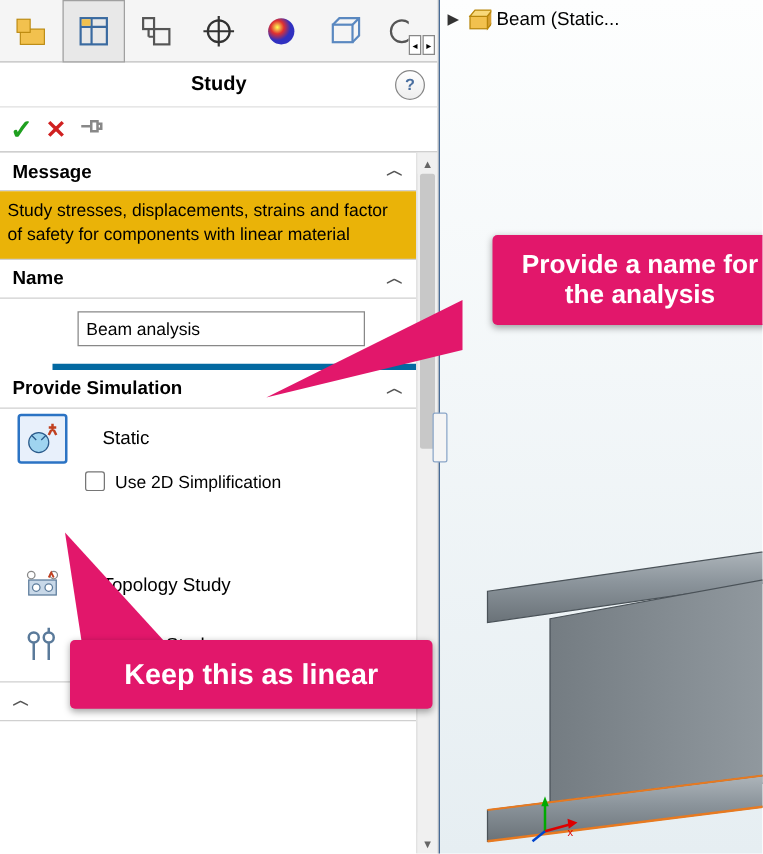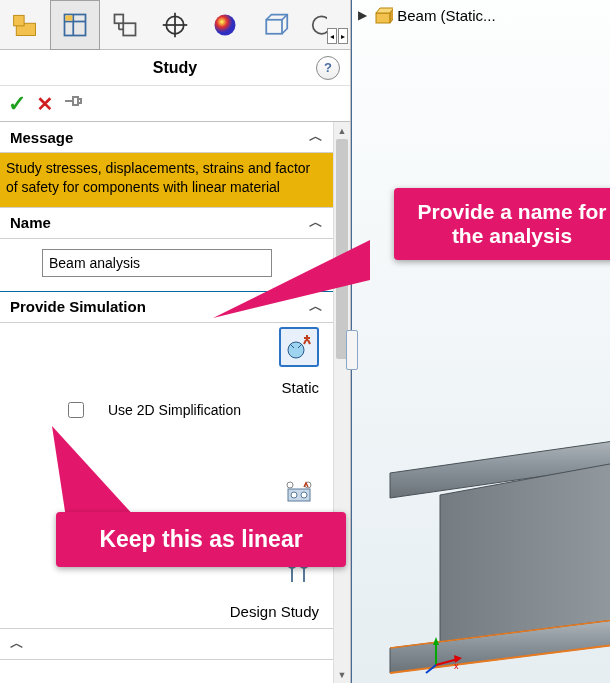--- a/index.html
+++ b/index.html
@@ -122,57 +122,57 @@
     cursor: pointer;
   }
   .message-body {
     background: #eab308;
     padding: 6px 8px 10px 6px;
     font-size: 14px;
     line-height: 1.35;
     border-bottom: 1px solid #d0d0d0;
   }
   .name-body {
-    padding: 10px 16px 14px 42px;
-    border-bottom: 1px solid #0369a1;
+    padding: 10px 16px 14px 20px;
+    border-bottom: 5px solid #0369a1;
+    margin-left: 42px;
   }
   .name-input {
     width: 230px;
     height: 28px;
     border: 1px solid #888;
     padding: 2px 6px;
     font-size: 14px;
   }
   .sim-body {
     border-bottom: 1px solid #d0d0d0;
     padding-bottom: 4px;
   }
   .sim-row {
     display: flex;
-    align-items: flex-end;
-    gap: 12px;
+    align-items: center;
+    gap: 28px;
     padding: 4px 14px;
     min-height: 42px;
-    flex-direction: column;
   }
   .sim-icon-box {
     width: 40px; height: 40px;
     display: flex; align-items: center; justify-content: center;
     border: 1px solid transparent;
     border-radius: 3px;
   }
   .sim-icon-box.selected {
     border: 2px solid #2b73c4;
     background: #e8f0fb;
   }
   .sim-label { font-size: 15px; }
   .checkbox-row {
     display: flex;
     align-items: center;
-    gap: 24px;
+    gap: 8px;
     padding: 2px 0 10px 68px;
     font-size: 14px;
   }
   .checkbox-row input { width: 16px; height: 16px; }
   
   .vscroll {
     position: absolute;
     right: 0; top: 0; bottom: 0;
     width: 17px;
     background: #f0f0f0;

